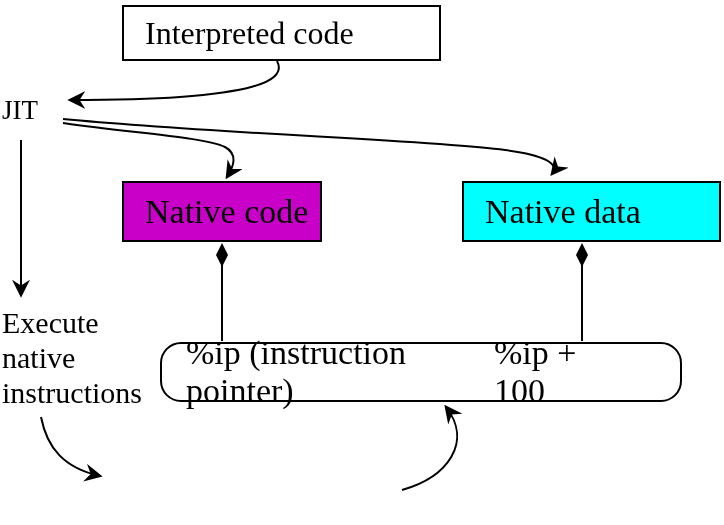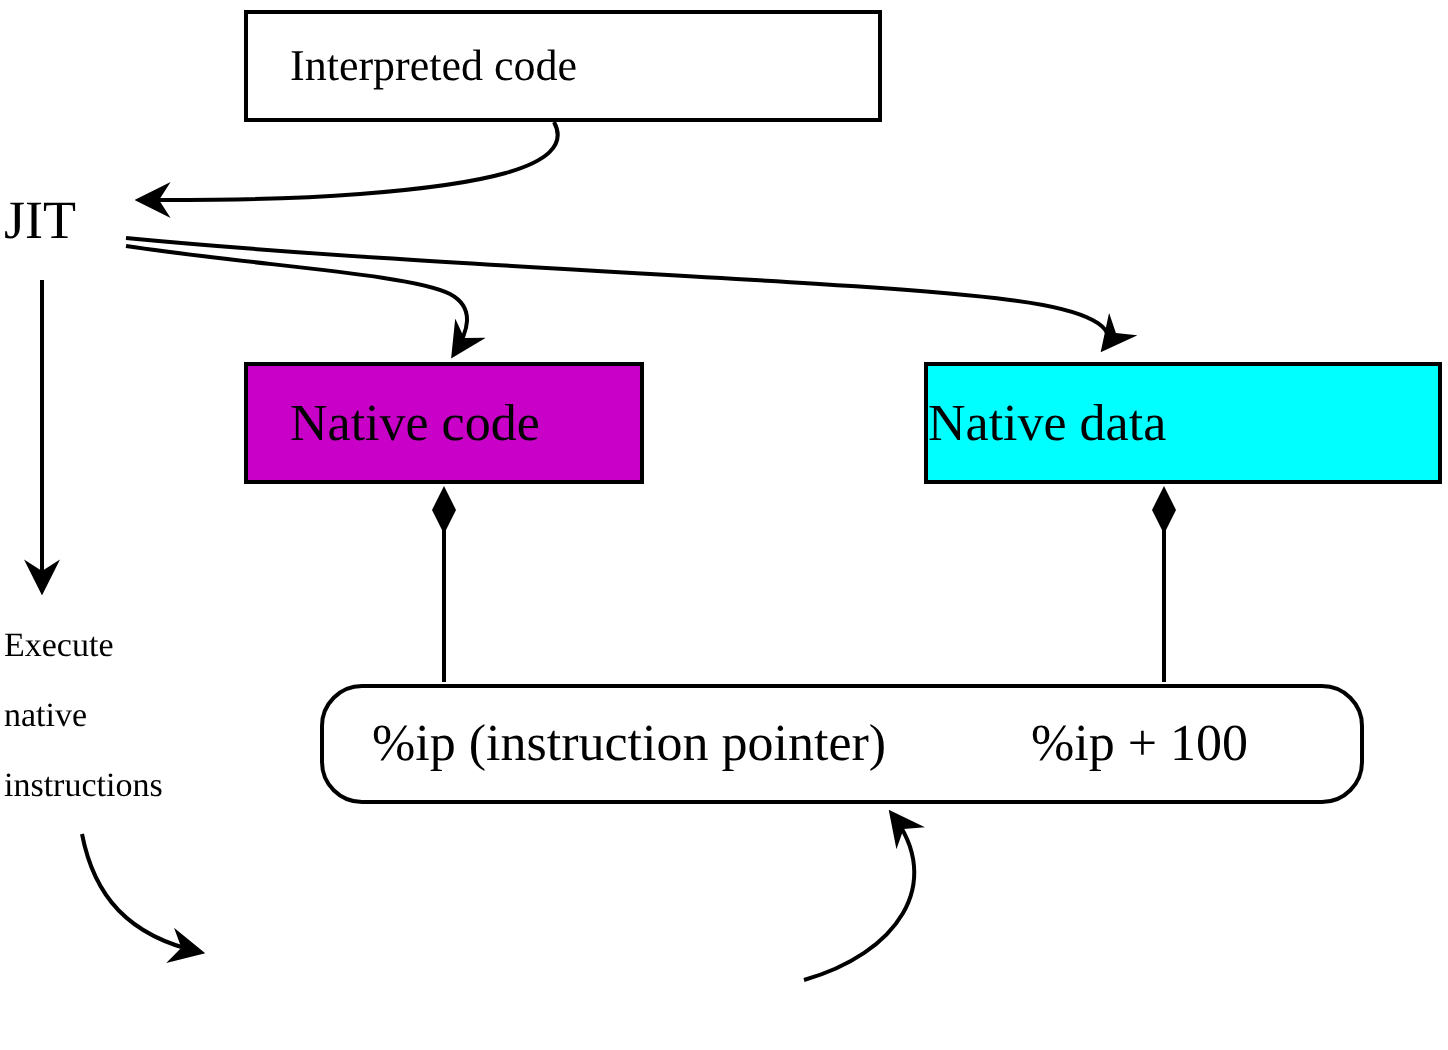--- a/index.html
+++ b/index.html
@@ -10,33 +10,33 @@
     font-family:"Liberation Serif","DejaVu Serif",serif;
     color:#000;
     overflow:hidden;
   }
   .arrow-layer{position:absolute;left:0;top:0;width:724px;height:525px;}
   .node{
     position:absolute;
     box-sizing:border-box;
     border:2px solid #000;
     display:flex;align-items:center;
-    font-size:26px;
+    font-size:34px;
     background:#fff;
   }
-  .node-interpreted{left:122px;top:5px;width:319px;height:56px;padding-left:21px;font-size:22px;}
+  .node-interpreted{left:122px;top:5px;width:319px;height:56px;padding-left:21px;font-size:32px;}
   .node-native-code{left:122px;top:181px;width:200px;height:61px;padding-left:21px;background:#c800c8;}
-  .node-native-data{left:462px;top:181px;width:259px;height:61px;background:#00ffff;}
+  .node-native-data{left:462px;top:181px;width:259px;height:61px;padding-left:21px;background:#00ffff;}
   .node-ip{
     left:160px;top:342px;width:522px;height:60px;
     border-radius:21px;
     justify-content:space-between;
     padding:0 56px 0 24px;
   }
-  .floating-label{position:absolute;font-size:17px;line-height:30px;white-space:nowrap;}
+  .floating-label{position:absolute;font-size:30px;line-height:30px;white-space:nowrap;}
   .label-jit{left:2px;top:95px;font-size:27px;}
   .label-execute{left:2px;top:305px;line-height:35px;}
   .label-note{left:120px;top:451px;line-height:33px;}
 </style>
 </head>
 <body>
 
 <div class="canvas">
 
   <svg class="arrow-layer" width="724" height="525" viewBox="0 0 724 525" fill="none" stroke="#000" stroke-width="2">

